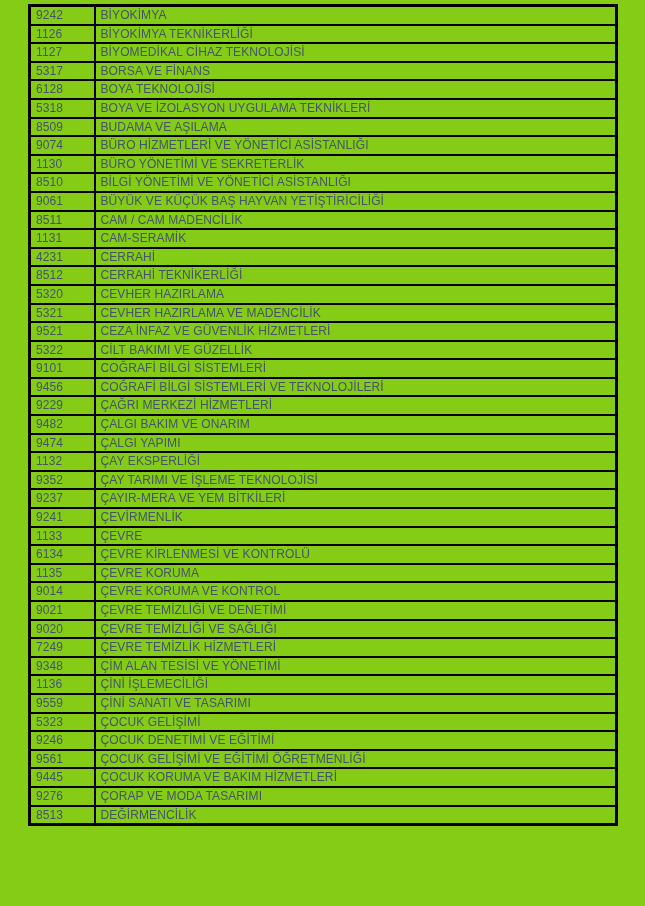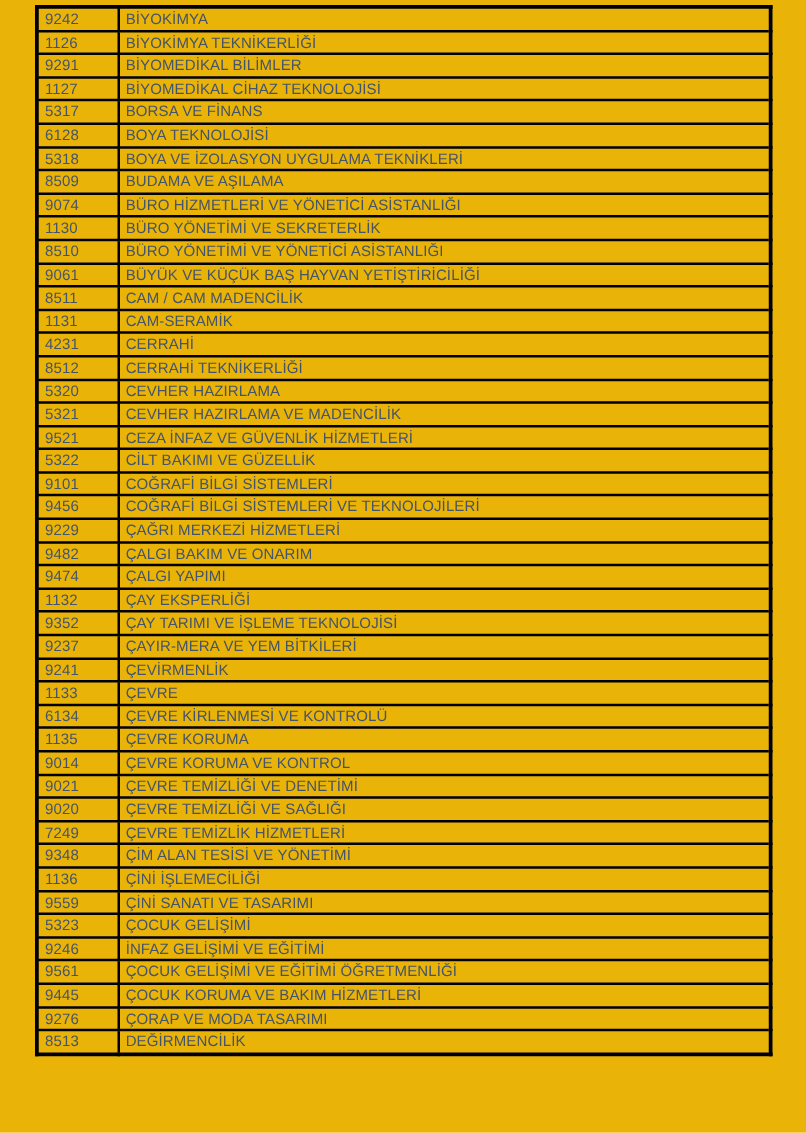--- a/index.html
+++ b/index.html
@@ -10,21 +10,21 @@
   body {
     width: 645px;
     height: 906px;
     font-family: "Liberation Sans", sans-serif;
     overflow: hidden;
   }
   .sheet {
     position: relative;
     width: 645px;
     height: 906px;
-    background: #eab308;
+    background: #84cc16;
   }
   table.code-table {
     position: absolute;
     left: 28px;
     top: 4px;
     width: 587px;
     border-collapse: collapse;
     table-layout: fixed;
     border: 3px solid #000000;
   }
@@ -57,24 +57,20 @@
   <tr>
     <td>9242</td>
     <td>BİYOKİMYA</td>
   </tr>
 
   <tr>
     <td>1126</td>
     <td>BİYOKİMYA TEKNİKERLİĞİ</td>
   </tr>
 
-  <tr>
-    <td>9291</td>
-    <td>BİYOMEDİKAL BİLİMLER</td>
-  </tr>
 
   <tr>
     <td>1127</td>
     <td>BİYOMEDİKAL CİHAZ TEKNOLOJİSİ</td>
   </tr>
 
   <tr>
     <td>5317</td>
     <td>BORSA VE FİNANS</td>
   </tr>
@@ -100,21 +96,21 @@
   </tr>
 
 
   <tr>
     <td>1130</td>
     <td>BÜRO YÖNETİMİ VE SEKRETERLİK</td>
   </tr>
 
   <tr>
     <td>8510</td>
-    <td>BÜRO YÖNETİMİ VE YÖNETİCİ ASİSTANLIĞI</td>
+    <td>BİLGİ YÖNETİMİ VE YÖNETİCİ ASİSTANLIĞI</td>
   </tr>
 
   <tr>
     <td>9061</td>
     <td>BÜYÜK VE KÜÇÜK BAŞ HAYVAN YETİŞTİRİCİLİĞİ</td>
   </tr>
 
   <tr>
     <td>8511</td>
     <td>CAM / CAM MADENCİLİK</td>
@@ -251,21 +247,21 @@
     <td>ÇİNİ SANATI VE TASARIMI</td>
   </tr>
 
   <tr>
     <td>5323</td>
     <td>ÇOCUK GELİŞİMİ</td>
   </tr>
 
   <tr>
     <td>9246</td>
-    <td>İNFAZ GELİŞİMİ VE EĞİTİMİ</td>
+    <td>ÇOCUK DENETİMİ VE EĞİTİMİ</td>
   </tr>
 
   <tr>
     <td>9561</td>
     <td>ÇOCUK GELİŞİMİ VE EĞİTİMİ ÖĞRETMENLİĞİ</td>
   </tr>
 
   <tr>
     <td>9445</td>
     <td>ÇOCUK KORUMA VE BAKIM HİZMETLERİ</td>

